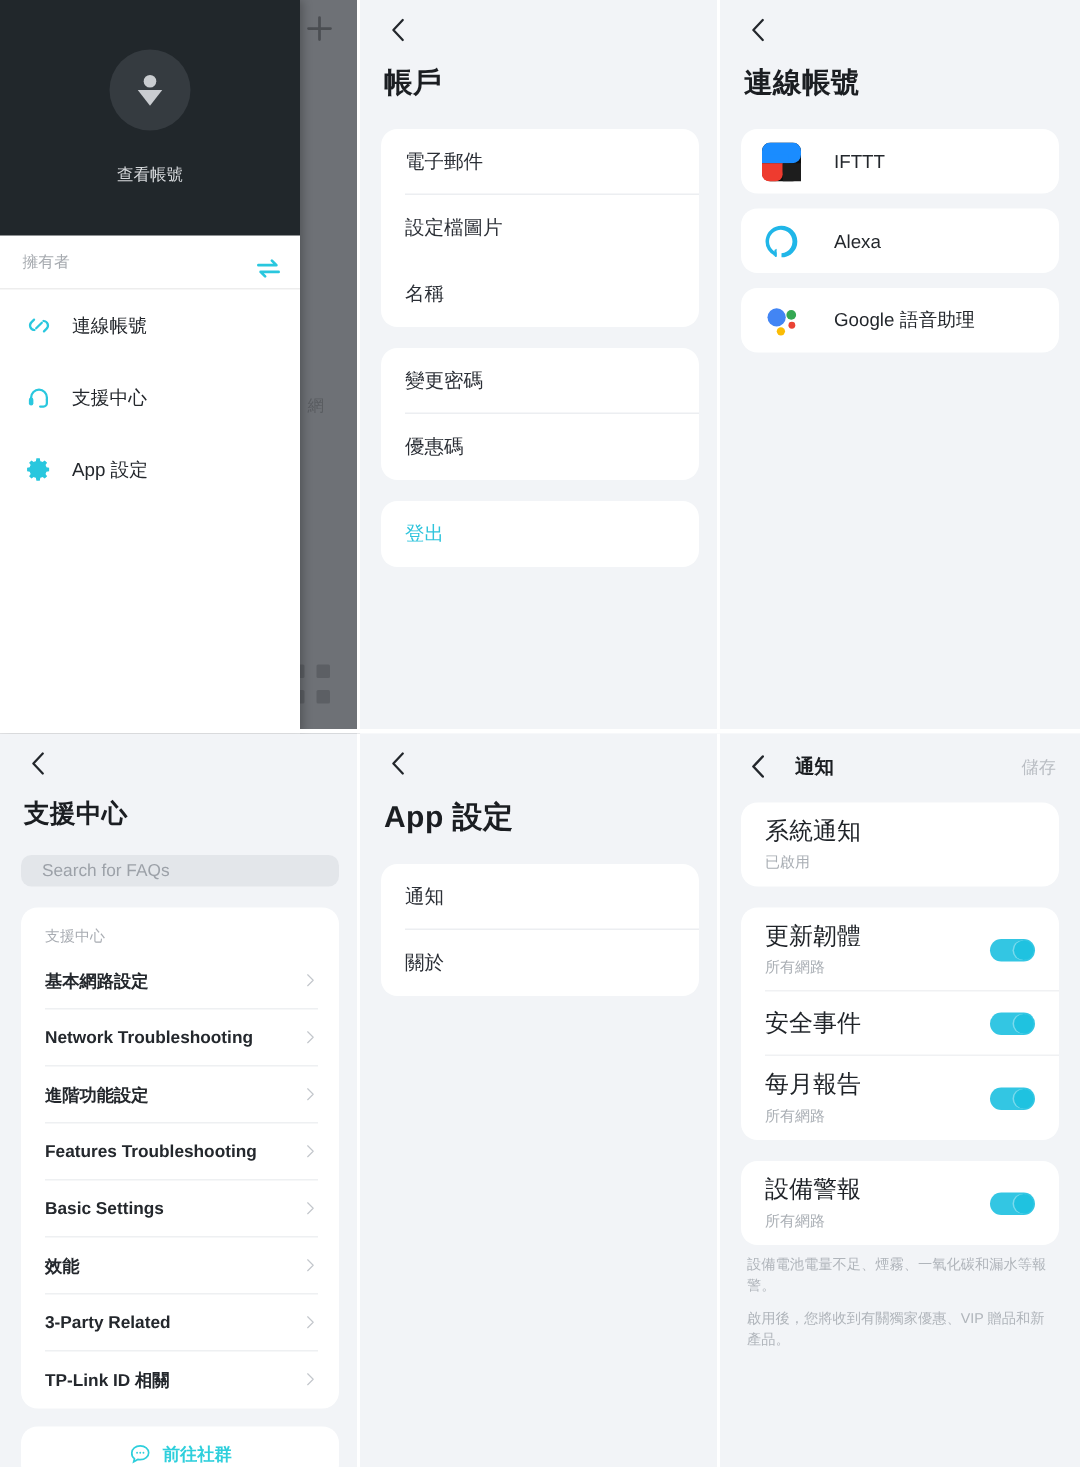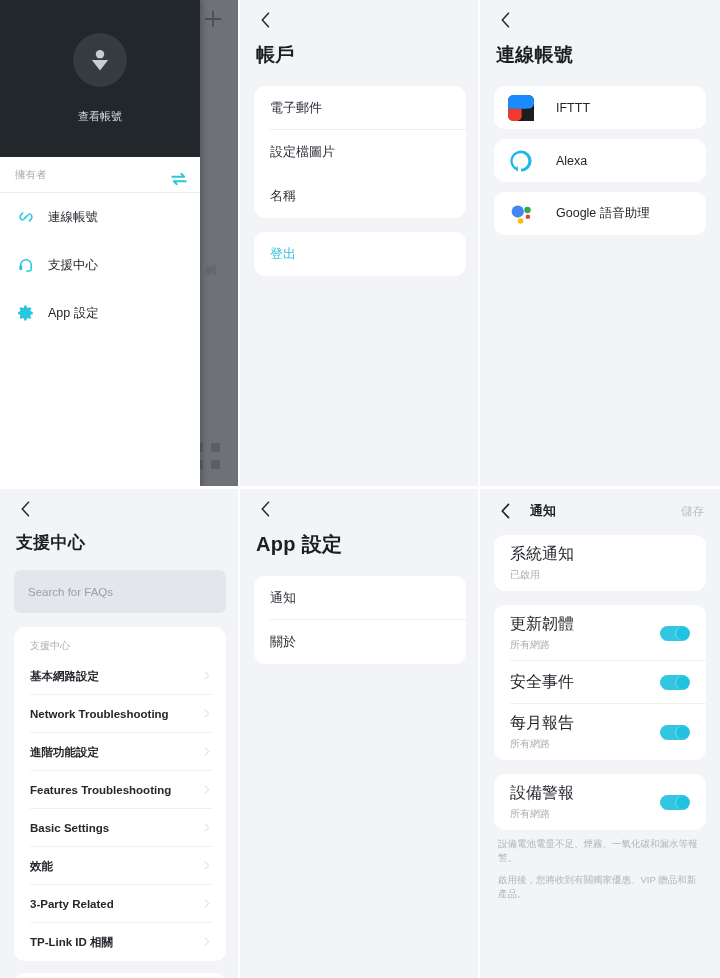--- a/index.html
+++ b/index.html
@@ -116,21 +116,21 @@
   
   .svc-card {
     background: #fff; border-radius: 11px; margin: 0 14px 10px 14px;
     height: 43px; display: flex; align-items: center; padding: 0 14px; gap: 22px;
   }
   .svc-name { font-size: 12.5px; color: #23272c; }
   .svc-logo { width: 26px; height: 26px; flex: none; }
 
   
   .search-box {
-    margin: 0 14px; height: 43px; border-radius: 7px;
+    margin: 0 14px; height: 21px; border-radius: 7px;
     background: #e3e6ea; display: flex; align-items: center;
     padding: 0 14px;
     font-size: 11.5px; color: #9ca1a8;
   }
   .faq-head { padding: 12px 16px 4px 16px; font-size: 10px; color: #a9adb3; }
   .faq-row {
     position: relative; height: 38px; display: flex; align-items: center;
     padding: 0 16px; font-size: 11.5px; color: #24282d; font-weight: 600;
   }
   .faq-row.divider::after {
@@ -250,20 +250,28 @@
         <span>電子郵件</span>
       </div>
       <div class="row">
         <span>設定檔圖片</span>
       </div>
       <div class="row">
         <span>名稱</span>
       </div>
     </div>
 
+    <div class="card" style="margin-top:14px">
+      <div class="row divider">
+        <span>變更密碼</span>
+      </div>
+      <div class="row">
+        <span>優惠碼</span>
+      </div>
+    </div>
 
     <div class="card" style="margin-top:14px">
       <div class="row" style="color:#2ec4dc">
         <span>登出</span>
       </div>
     </div>
   </div>
 
   <div class="panel sep-b">
     <div class="hdr">

